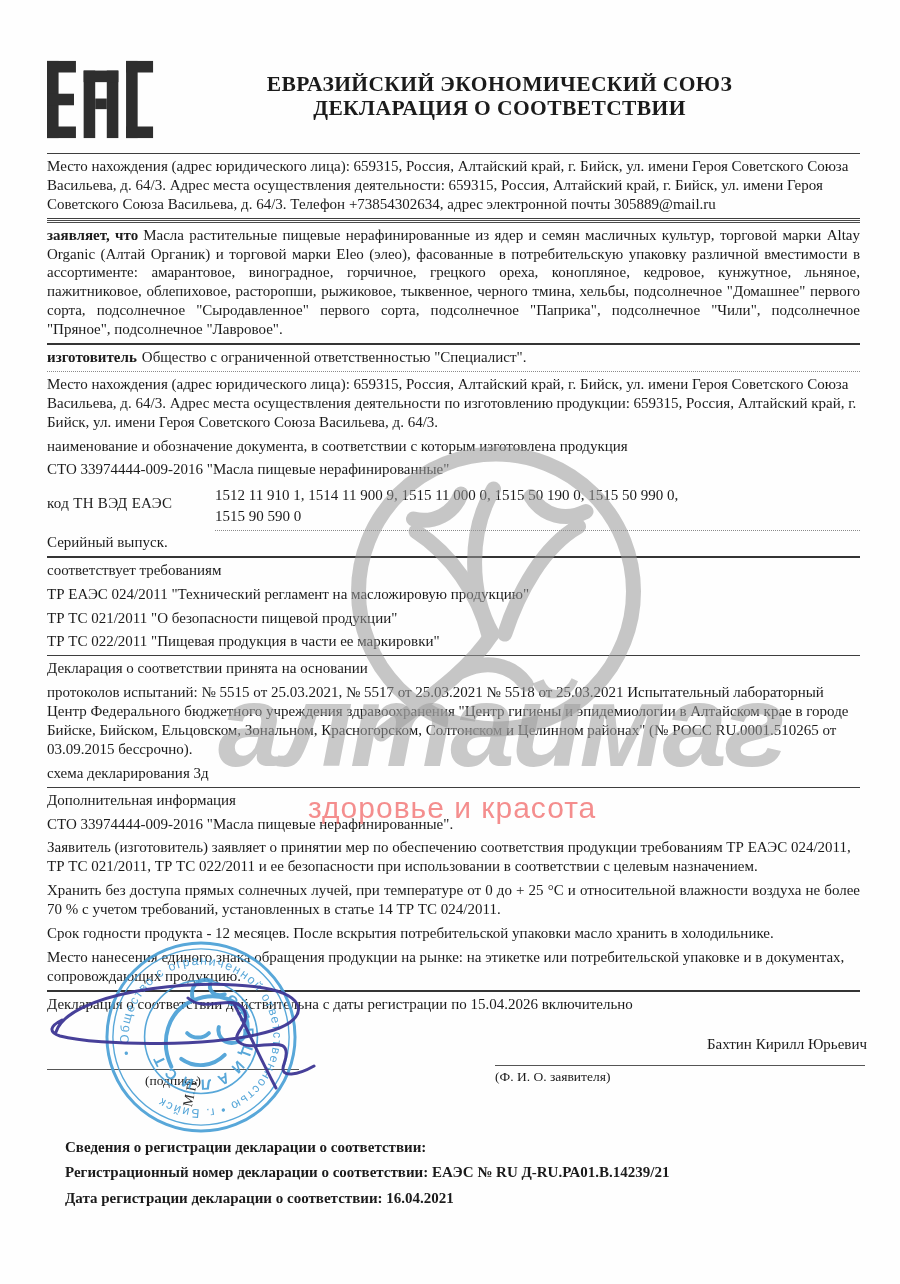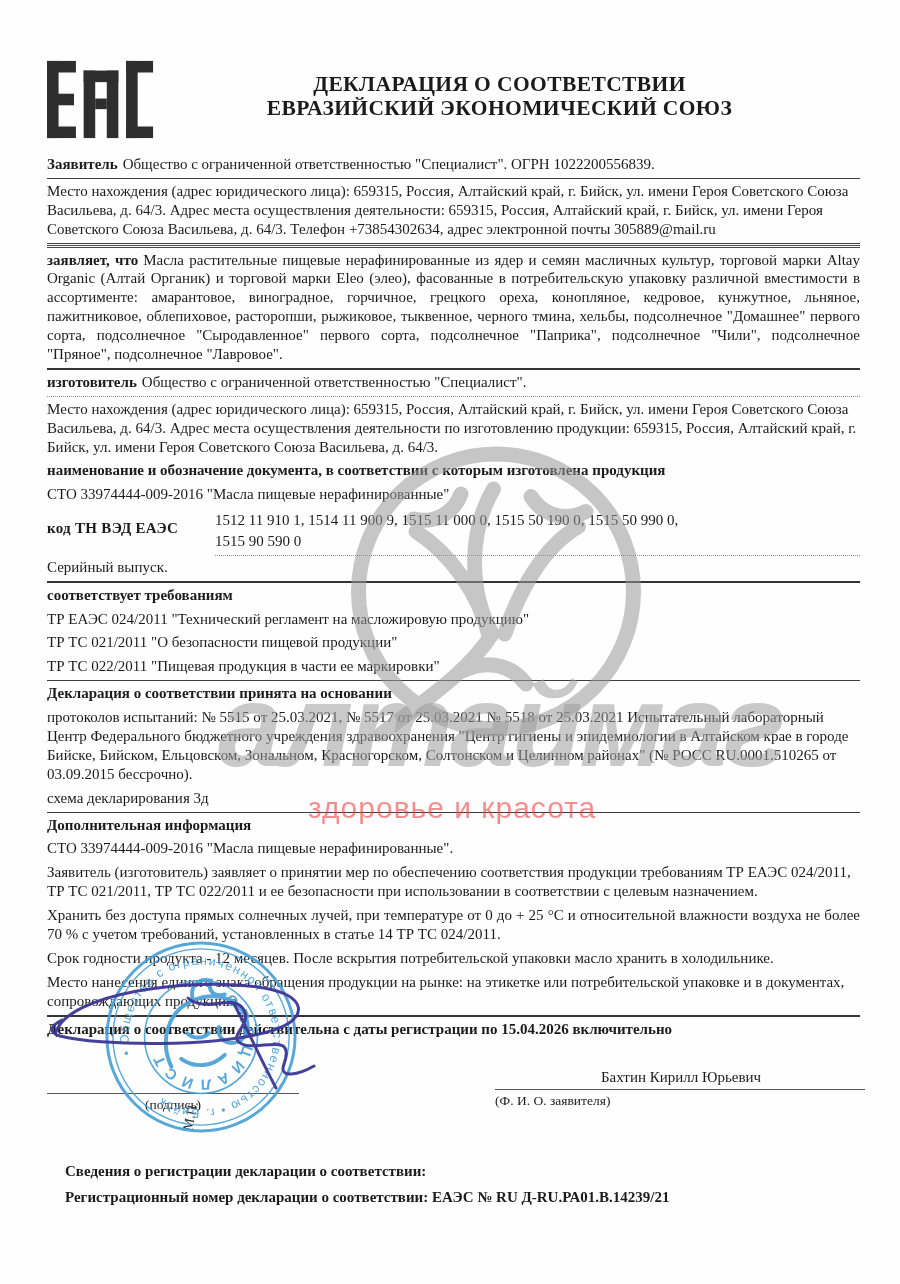--- a/index.html
+++ b/index.html
@@ -11,41 +11,41 @@
   .page { position:absolute; inset:0; padding:56px 40px 0 47px; box-sizing:border-box; z-index:1; }
 
   
   .hdr { display:flex; align-items:flex-start; margin-bottom:10px; }
   .logo { flex:0 0 112px; padding-top:4px; }
   .titles { flex:1; text-align:center; padding:16px 30px 0 10px; }
   .t-line { font-weight:bold; font-size:21.5px; letter-spacing:0.4px; line-height:1.12; }
 
   
   .row { font-size:15px; line-height:1.26; padding:2px 0 3px; }
-  .b { font-weight:bold; }
+  .b { font-weight:normal; }
   .lead { font-weight:bold; margin-right:5px; }
   .jst { text-align:justify; }
   .sep { height:0; margin:1px 0; }
   .lt  { border-top:1.6px solid #3e3e3e; }
   .lt2 { border-top:2.2px solid #343434; }
   .ld  { border-top:3px double #4a4a4a; }
   .ldot{ border-top:1.5px dotted #8a8a8a; }
 
   
   .tnved { display:flex; font-size:15px; padding:3px 0 0; }
-  .tnved .lab { flex:0 0 168px; padding-top:10px; font-weight:bold; letter-spacing:0.3px; }
+  .tnved .lab { flex:0 0 168px; padding-top:10px; font-weight:normal; letter-spacing:0.3px; }
   .tnved .codes { flex:1; border-bottom:1.5px dotted #8a8a8a; padding-bottom:4px; line-height:1.35; }
 
   
   .sig { position:relative; height:118px; }
   .sig-line-l { position:absolute; left:0; top:52px; width:252px; border-top:1.4px solid #555; }
   .sig-cap-l  { position:absolute; left:98px; top:56px; font-size:13.5px; }
   .mp { position:absolute; left:133px; top:88px; font-size:14px; color:#2e2e2e;
         transform:rotate(-78deg); transform-origin:left top; }
-  .sig-name   { position:absolute; left:448px; top:28px; width:372px; text-align:center; font-size:15px; }
+  .sig-name   { position:absolute; left:448px; top:19px; width:372px; text-align:right; font-size:15px; }
   .sig-line-r { position:absolute; left:448px; top:48px; width:370px; border-top:1.4px solid #555; }
   .sig-cap-r  { position:absolute; left:448px; top:52px; width:370px; text-align:left; font-size:13.5px; }
 
   
   .reg .row { font-weight:bold; padding:3px 0 4px;margin-left:18px; }
 
   
   .overlay { position:absolute; pointer-events:none; }
   .wm-flower { left:346px; top:444px; z-index:4; opacity:0.55; }
   .wm-brand  { left:218px; top:668px; z-index:4; font-family:"Liberation Sans","DejaVu Sans",sans-serif;
@@ -72,28 +72,25 @@
             <rect x="62" y="10" width="12" height="70"></rect>
           <rect x="38" y="10" width="36" height="12"></rect>
             <rect x="50" y="39" width="12" height="11"></rect>
           <rect x="82" y="0" width="12" height="80"></rect>
             <rect x="82" y="0" width="28" height="12"></rect>
           <rect x="82" y="68" width="28" height="12"></rect>
         </g>
       </svg>
     </div>
     <div class="titles">
+      <div class="t-line">ЕВРАЗИЙСКИЙ ЭКОНОМИЧЕСКИЙ СОЮЗ</div>
       <div class="t-line">ДЕКЛАРАЦИЯ О СООТВЕТСТВИИ</div>
-      <div class="t-line">ЕВРАЗИЙСКИЙ ЭКОНОМИЧЕСКИЙ СОЮЗ</div>
-    </div>
-  </div>
-
-  <div class="row">
-    <span class="lead">Заявитель</span><span>Общество с ограниченной ответственностью "Специалист". ОГРН 1022200556839.</span>
-  </div>
+    </div>
+  </div>
+
   <div class="sep lt"></div>
 
   <div class="row">Место нахождения (адрес юридического лица): 659315, Россия, Алтайский край, г. Бийск, ул. имени Героя Советского Союза Васильева, д. 64/3. Адрес места осуществления деятельности: 659315, Россия, Алтайский край, г. Бийск, ул. имени Героя Советского Союза Васильева, д. 64/3. Телефон +73854302634, адрес электронной почты 305889@mail.ru</div>
   <div class="sep lt"></div>
 
   <div class="sep ld"></div>
 
   <div class="row jst">
     <span class="lead">заявляет, что</span><span>Масла растительные пищевые нерафинированные из ядер и семян масличных культур, торговой марки Altay Organic (Алтай Органик) и торговой марки Eleo (элео),  фасованные в потребительскую упаковку различной вместимости в ассортименте: амарантовое, виноградное, горчичное, грецкого ореха, конопляное, кедровое, кунжутное, льняное, пажитниковое, облепиховое, расторопши, рыжиковое, тыквенное, черного тмина, хельбы, подсолнечное "Домашнее" первого сорта, подсолнечное  "Сыродавленное" первого сорта, подсолнечное "Паприка", подсолнечное "Чили", подсолнечное "Пряное", подсолнечное "Лавровое".</span>
   </div>
@@ -148,20 +145,24 @@
     <div class="sig-name">Бахтин Кирилл Юрьевич</div>
     <div class="sig-line-r"></div>
     <div class="sig-cap-r">(Ф. И. О. заявителя)</div>
   </div>
 
   <div class="reg">
     <div class="row">Сведения о регистрации декларации о соответствии:</div>
     <div class="row">
       <span>Регистрационный номер декларации о соответствии:</span>
       <span>ЕАЭС № RU Д-RU.РА01.В.14239/21</span>
+    </div>
+    <div class="row">
+      <span>Дата регистрации декларации о соответствии:</span>
+      <span>16.04.2021</span>
     </div>
   </div>
 </div>
 
 <div class="overlay wm-flower">
   <svg width="300" height="300" viewBox="0 0 240 240" aria-hidden="true">
     <g stroke="#9a9a9a" stroke-width="12" fill="none" stroke-linecap="round">
       <circle cx="120" cy="118" r="110"></circle>
       <path d="M118,36 C98,70 98,118 117,152"></path>
       <path d="M186,66 C158,82 138,118 127,152"></path>

